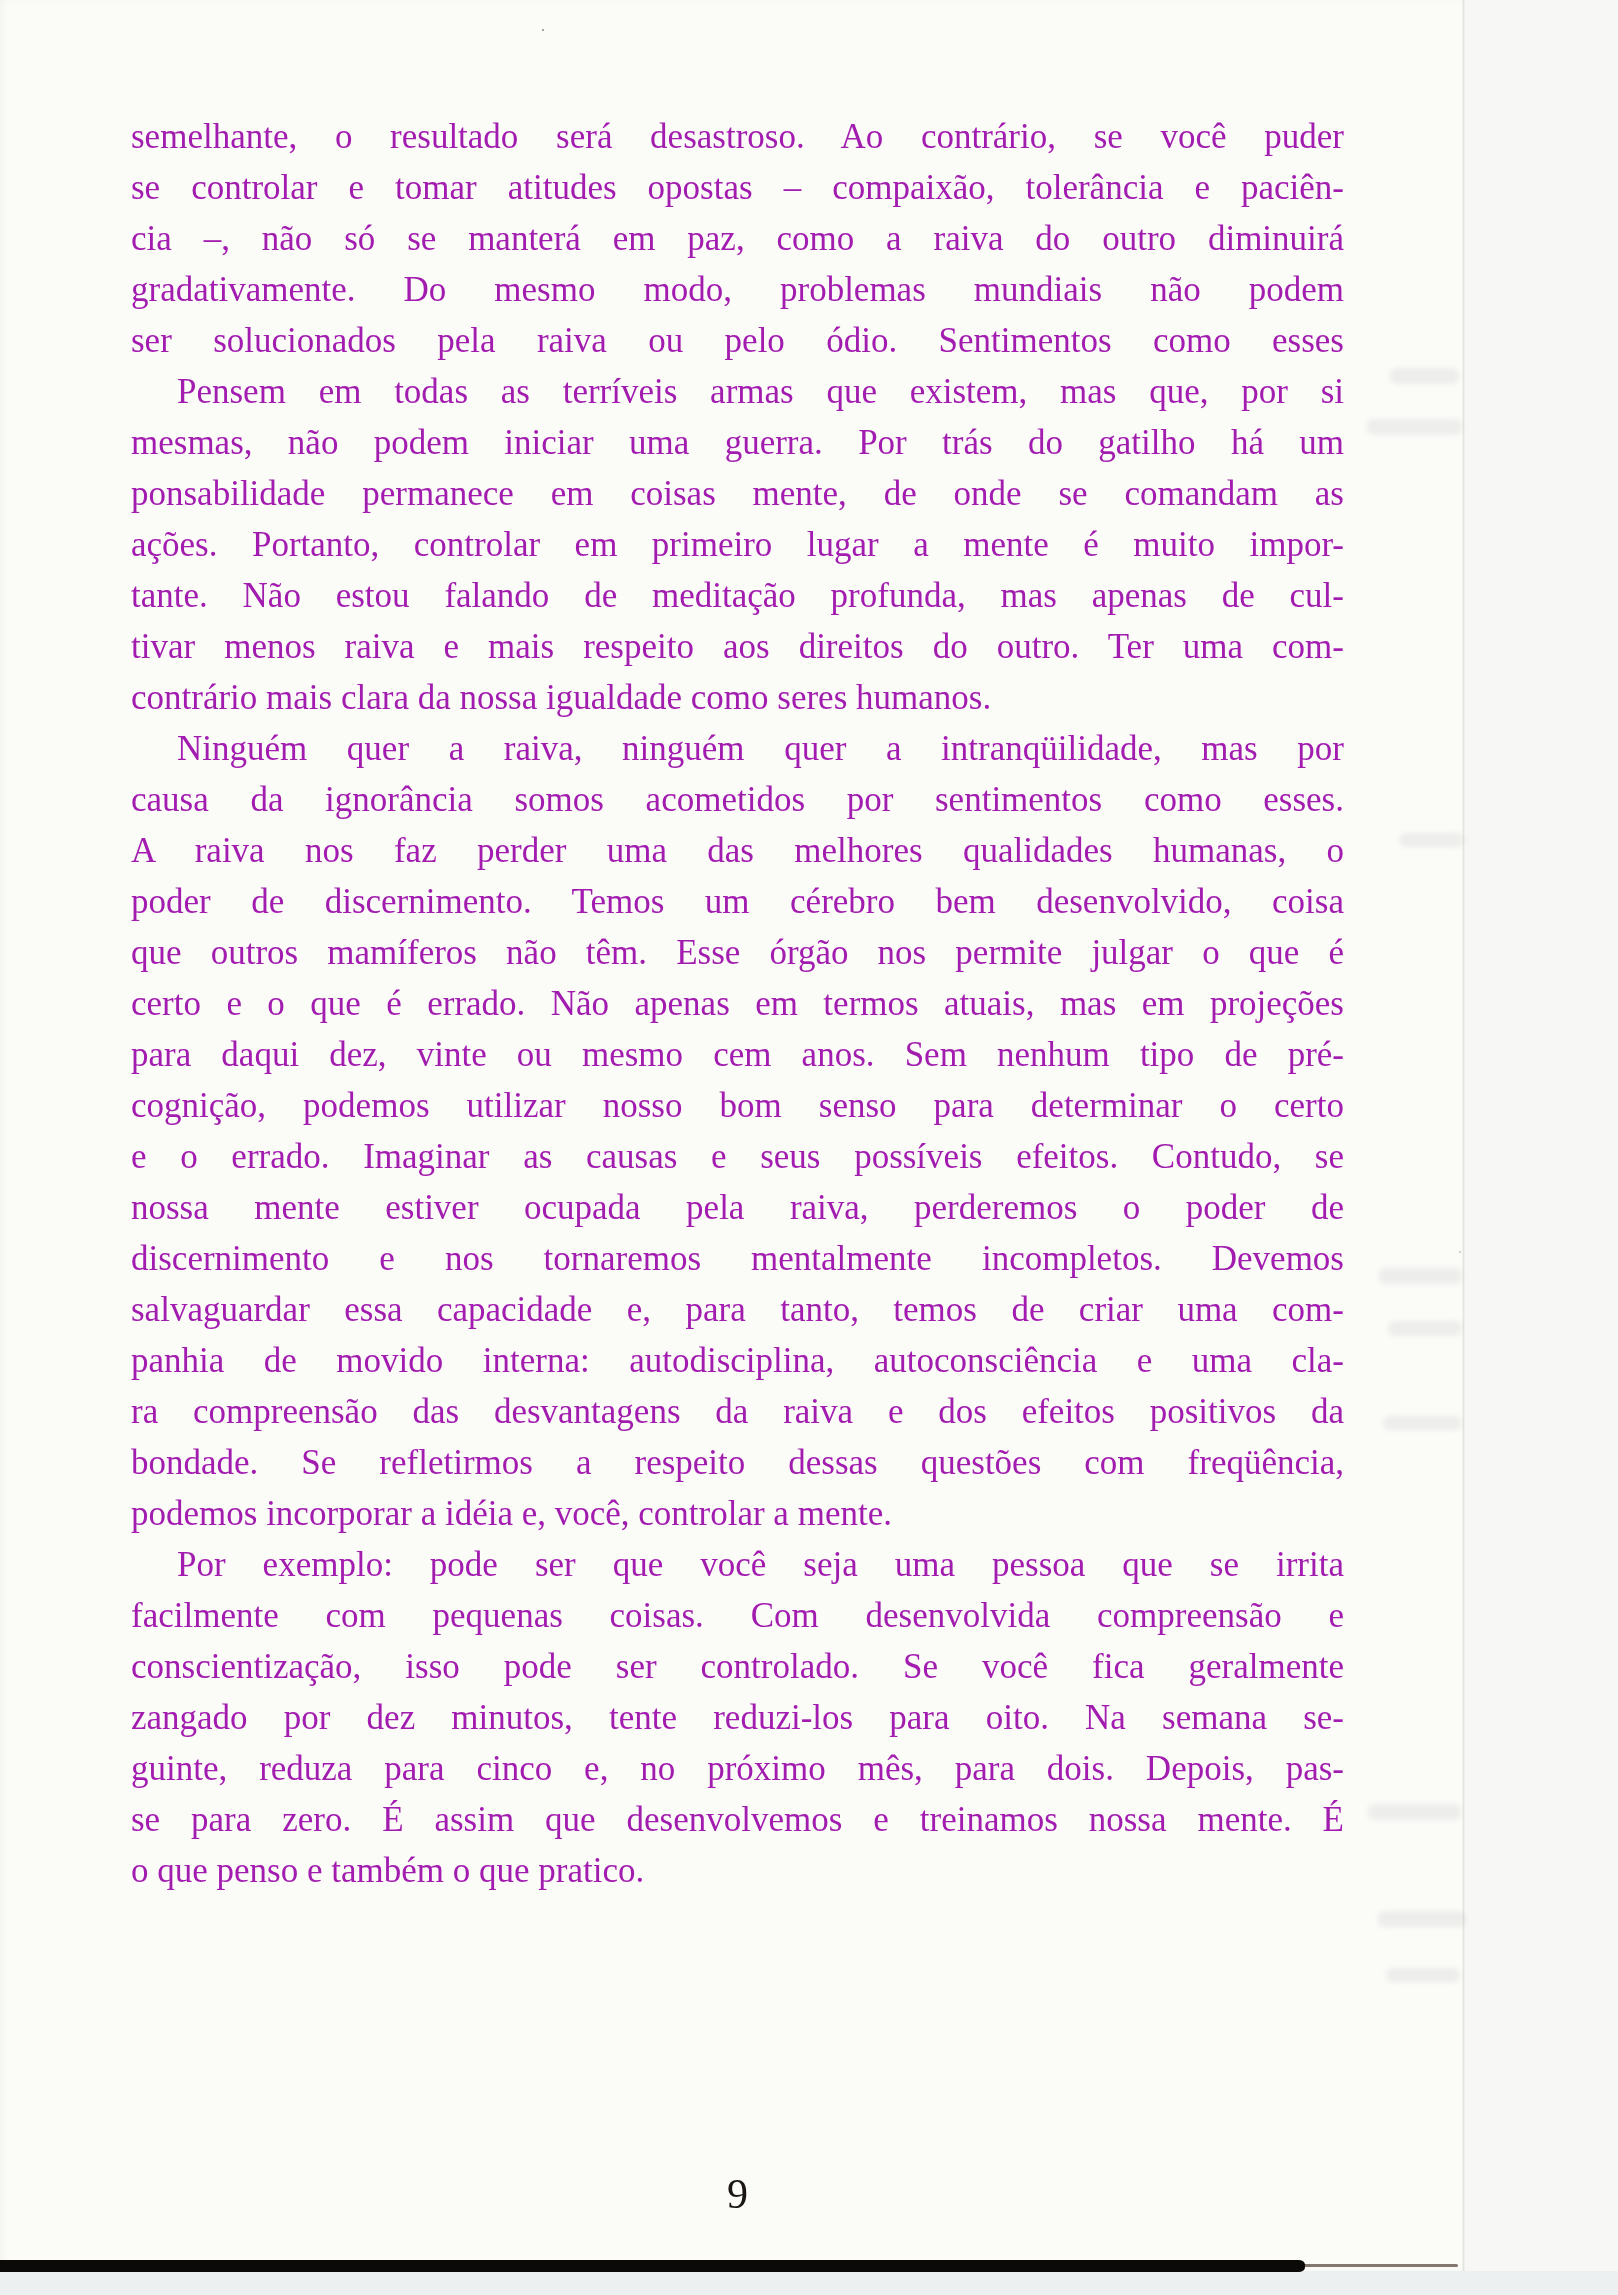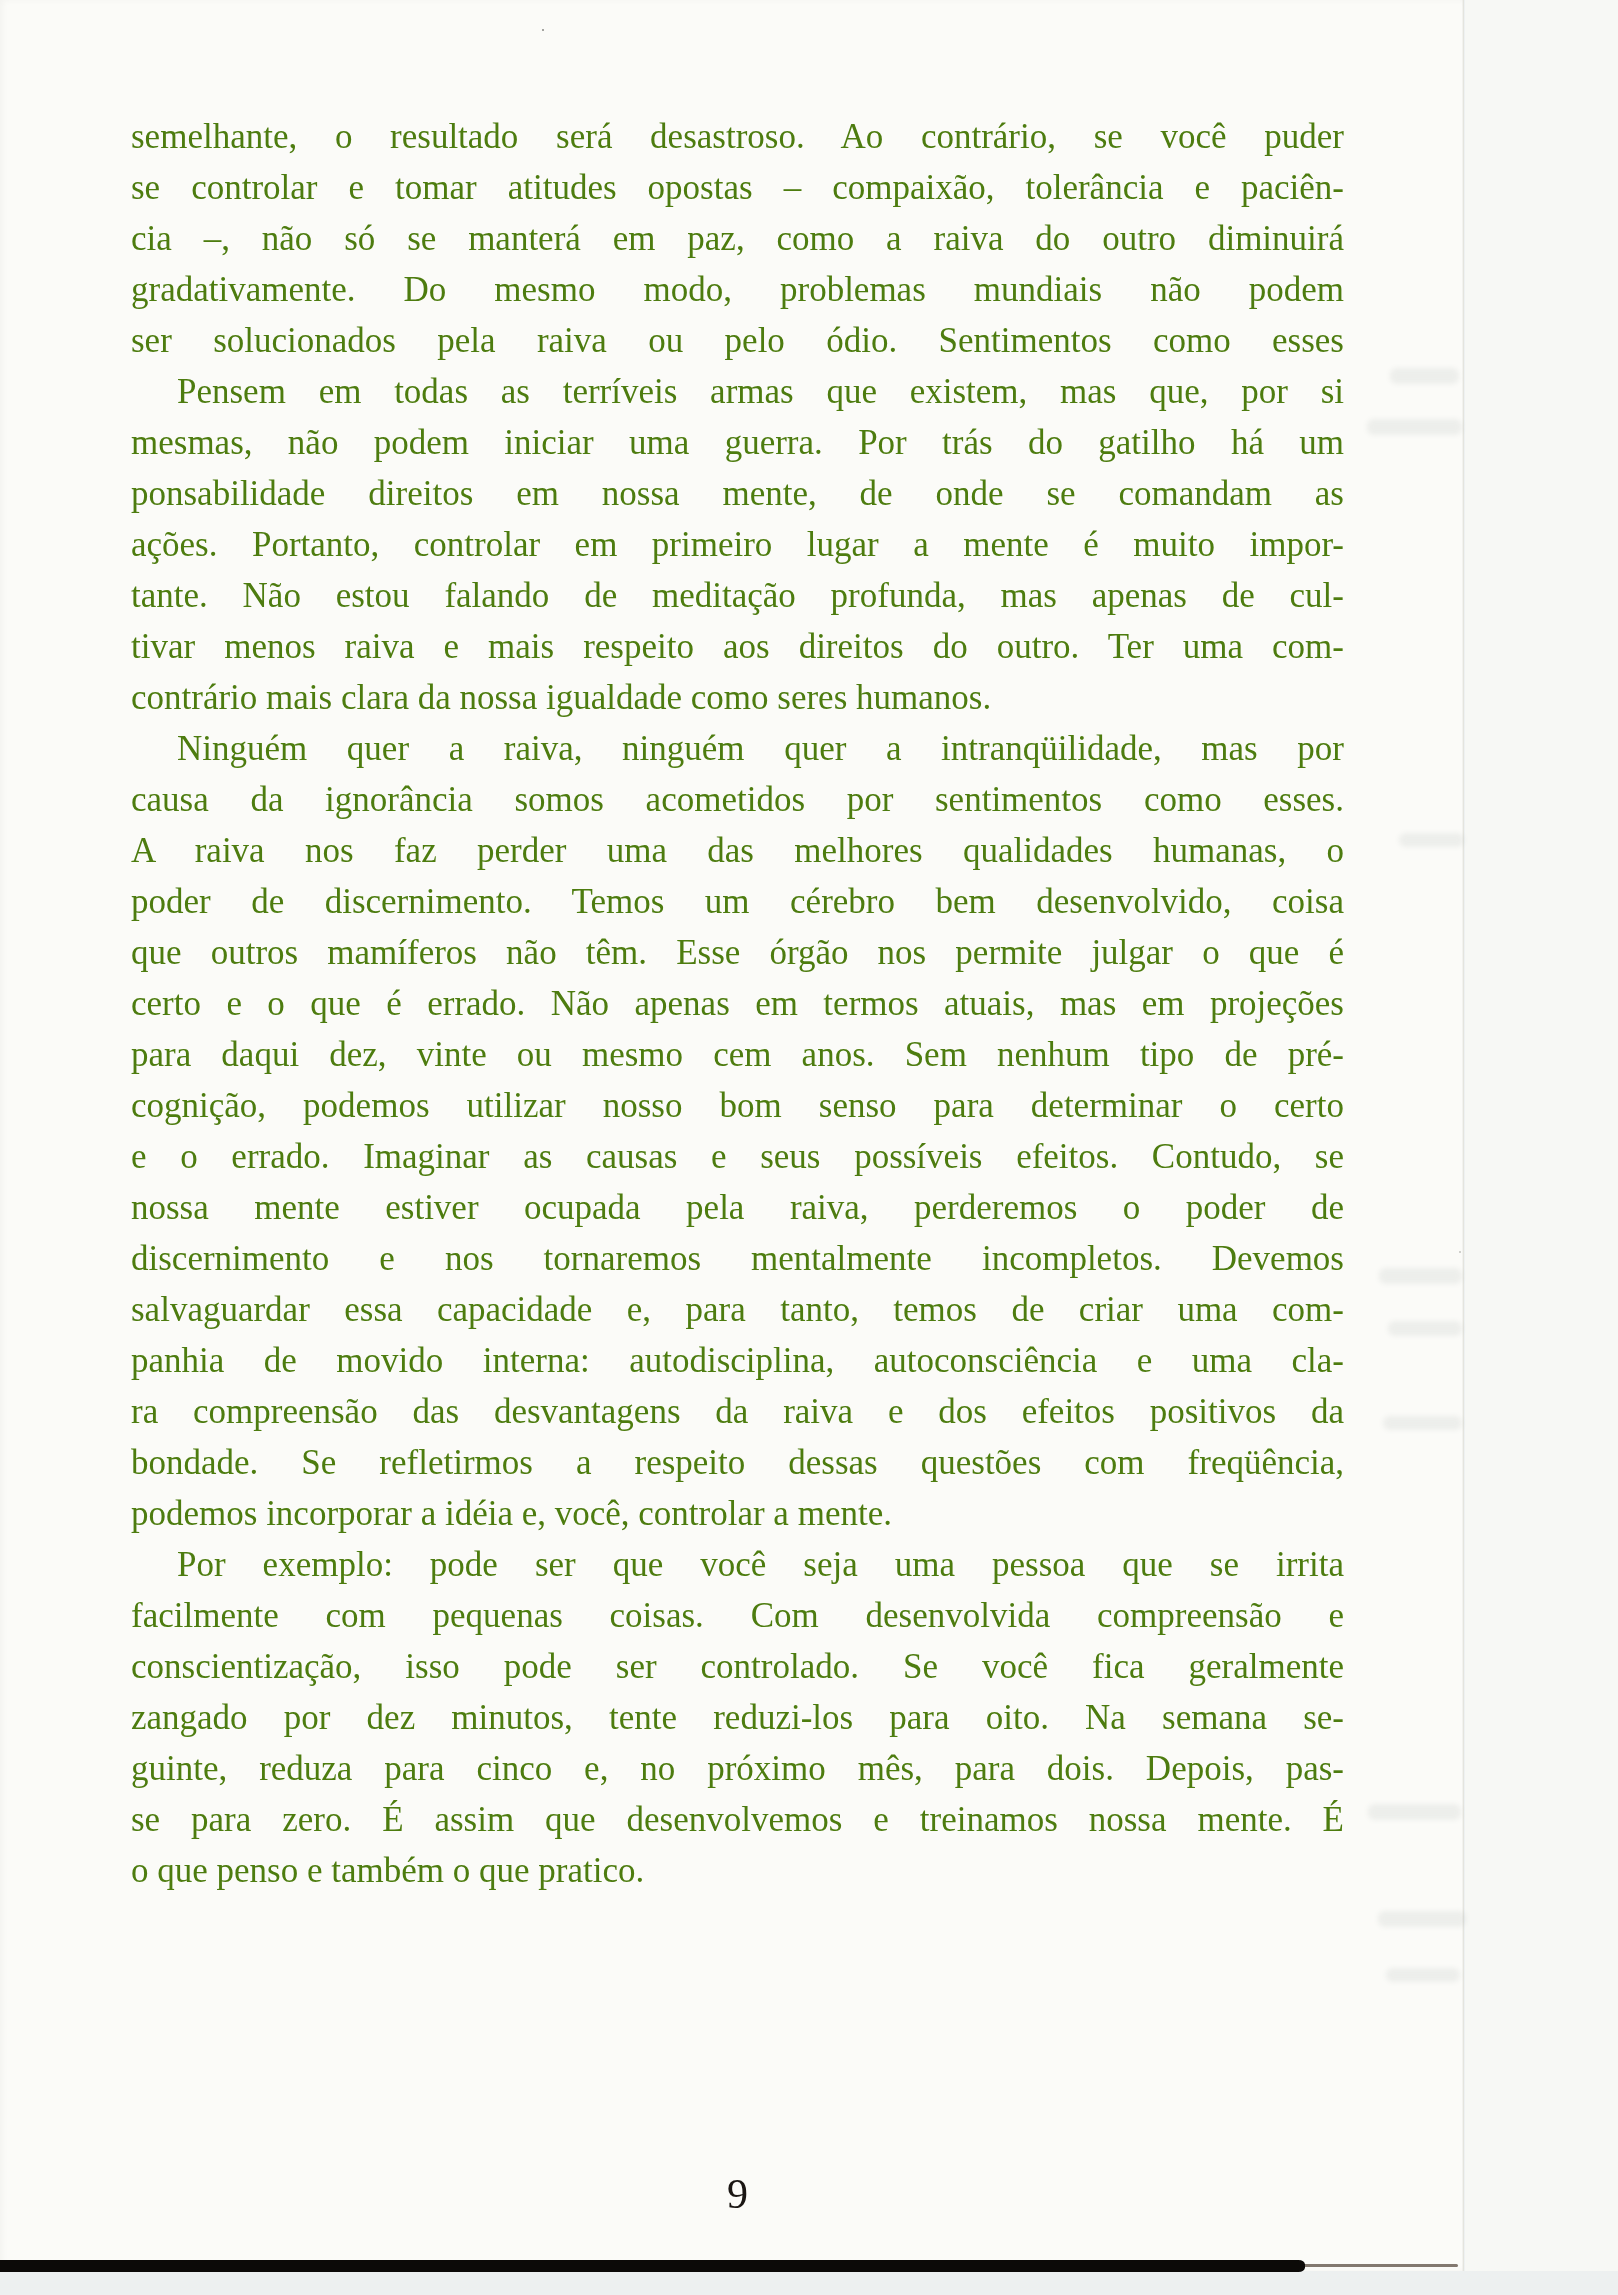--- a/index.html
+++ b/index.html
@@ -53,21 +53,21 @@
     left: 0; top: 2260px;
     width: 1305px; height: 12px;
     background: #0c0a08;
     border-radius: 0 6.5px 6.5px 0 / 0 4.6px 4.6px 0;
   }
   
   .text-column {
     position: absolute;
     left: 131px; top: 111px;
     width: 1213px;
-    color: #4d7c0f;
+    color: #a21caf;
     font-size: 35px;
   }
   .para { margin: 0; }
   .para + .para { }
   .line {
     height: 51px;
     line-height: 51px;
     text-align: justify;
     text-align-last: justify;
     text-justify: inter-word;
@@ -112,21 +112,21 @@
         <div class="para">
           <div class="line">semelhante, o resultado será desastroso. Ao contrário, se você puder</div>
           <div class="line">se controlar e tomar atitudes opostas – compaixão, tolerância e paciên-</div>
           <div class="line">cia –, não só se manterá em paz, como a raiva do outro diminuirá</div>
           <div class="line">gradativamente. Do mesmo modo, problemas mundiais não podem</div>
           <div class="line">ser solucionados pela raiva ou pelo ódio. Sentimentos como esses</div>
         </div>
         <div class="para">
           <div class="line indent">Pensem em todas as terríveis armas que existem, mas que, por si</div>
           <div class="line">mesmas, não podem iniciar uma guerra. Por trás do gatilho há um</div>
-          <div class="line">ponsabilidade direitos em nossa mente, de onde se comandam as</div>
+          <div class="line">ponsabilidade permanece em coisas mente, de onde se comandam as</div>
           <div class="line">ações. Portanto, controlar em primeiro lugar a mente é muito impor-</div>
           <div class="line">tante. Não estou falando de meditação profunda, mas apenas de cul-</div>
           <div class="line">tivar menos raiva e mais respeito aos direitos do outro. Ter uma com-</div>
           <div class="line last">contrário mais clara da nossa igualdade como seres humanos.</div>
         </div>
         <div class="para">
           <div class="line indent">Ninguém quer a raiva, ninguém quer a intranqüilidade, mas por</div>
           <div class="line">causa da ignorância somos acometidos por sentimentos como esses.</div>
           <div class="line">A raiva nos faz perder uma das melhores qualidades humanas, o</div>
           <div class="line">poder de discernimento. Temos um cérebro bem desenvolvido, coisa</div>

